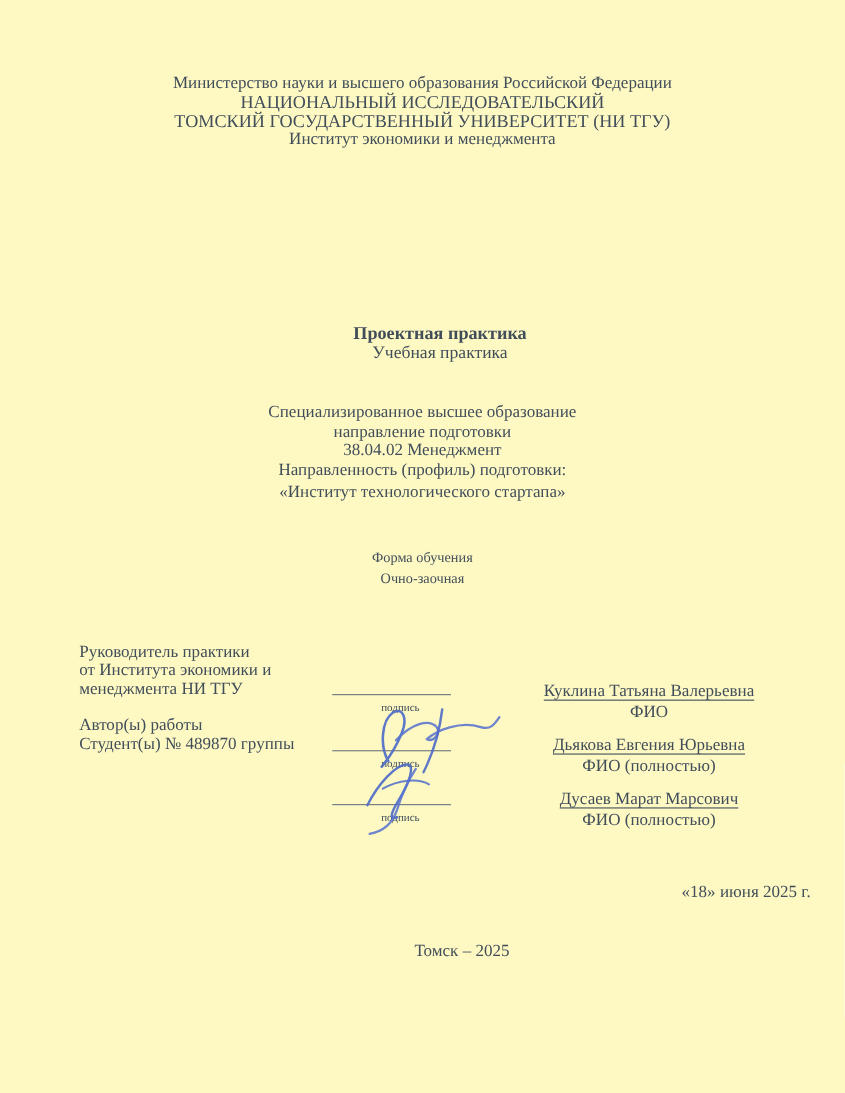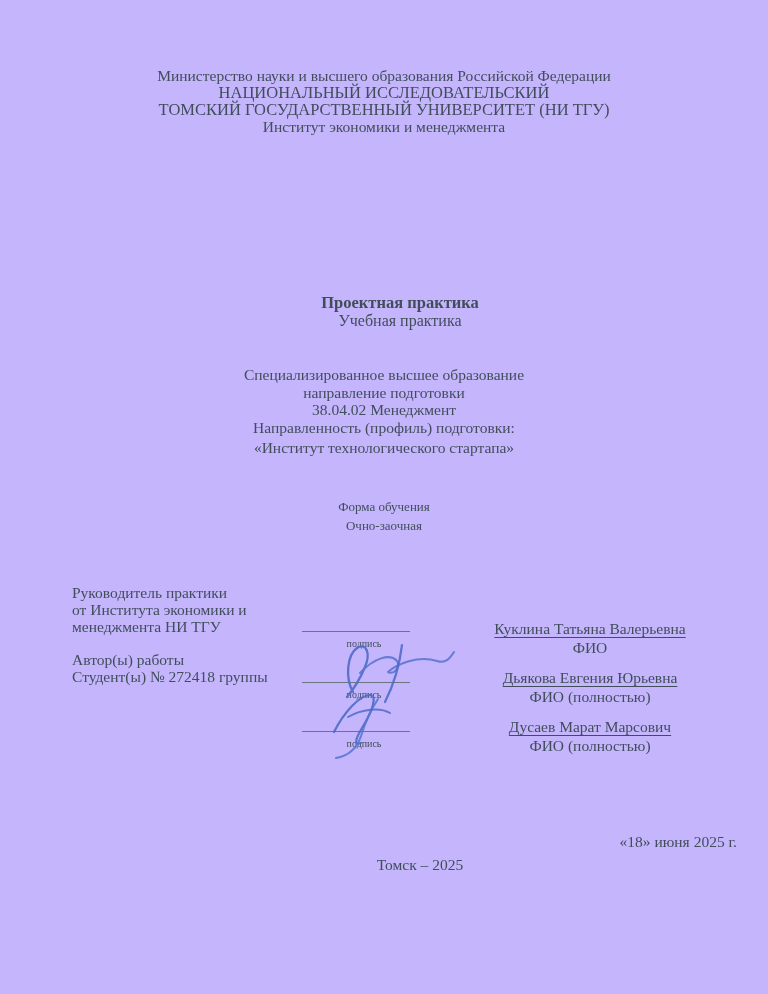--- a/index.html
+++ b/index.html
@@ -1,20 +1,20 @@
 <!DOCTYPE html>
 <html lang="ru"><head>
 <meta charset="utf-8">
 <style>
   html,body{margin:0;padding:0;background:#ffffff;}
   .page{
     position:relative;
     width:768px;height:994px;
     margin:0 auto;
-    background:#c4b5fd;
+    background:#fef9c3;
     font-family:"Liberation Serif","DejaVu Serif",serif;
     color:#414e5a;
     overflow:hidden;
   }
   .centered{position:absolute;left:0;width:100%;text-align:center;}
   
   .doc-header{top:67px;line-height:17px;}
   .hdr-ministry{font-size:15.5px;}
   .hdr-upper{font-size:16.5px;}
   .hdr-institute{font-size:15.5px;}
@@ -53,21 +53,21 @@
     text-decoration-thickness:1px;
   }
   .name-role{margin-top:3px;}
   .signature-svg{position:absolute;z-index:3;}
   .signature-svg path{
     fill:none;
     stroke-linecap:round;stroke-linejoin:round;
   }
   
   .date-line{
-    position:absolute;right:31px;top:833px;
+    position:absolute;right:31px;top:802px;
     font-size:15.5px;text-align:right;
   }
   .city-line{top:856px;font-size:15.5px;margin-left:36px;}
 </style>
 </head>
 <body>
 
 <div class="page">
 
   <div class="centered doc-header">
@@ -97,21 +97,21 @@
     <div>Форма обучения</div>
     <div>Очно-заочная</div>
   </div>
 
   <div class="left-col">
     <div>Руководитель практики</div>
     <div>от Института экономики и</div>
     <div>менеджмента НИ ТГУ</div>
     <div class="gap"></div>
     <div>Автор(ы) работы</div>
-    <div>Студент(ы) № 272418 группы</div>
+    <div>Студент(ы) № 489870 группы</div>
   </div>
 
   <div class="sig-line" style="top:631px;"></div>
   <div class="sig-label" style="top:636px;">подпись</div>
 
   <div class="sig-line" style="top:682px;"></div>
   <div class="sig-label" style="top:687px;">подпись</div>
 
   <div class="sig-line" style="top:731px;"></div>
   <div class="sig-label" style="top:736px;">подпись</div>

